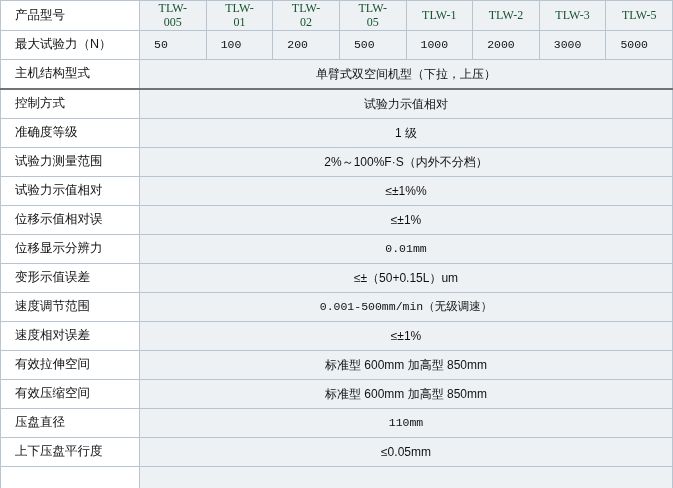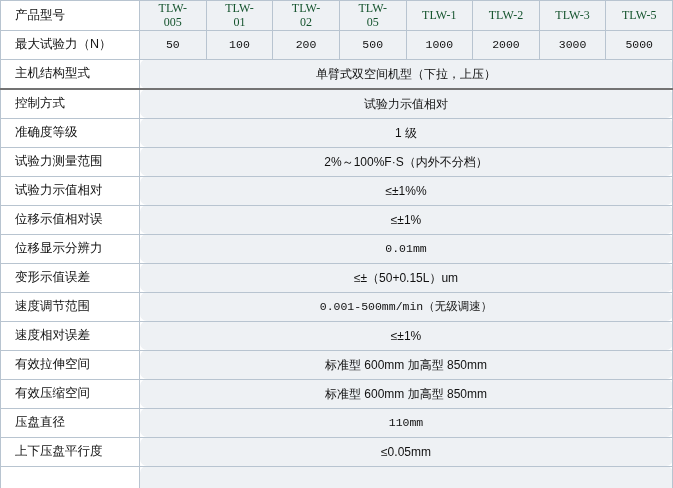--- a/index.html
+++ b/index.html
@@ -38,31 +38,29 @@
   .hdr-cell {
     background: #eef1f4;
     text-align: center;
     font-size: 12px;
     color: #14532d;
     font-family: "Liberation Serif", serif;
     margin-left: 48px;
   }
   .val-cell {
     background: #eef1f4;
-    text-align: center;
     font-size: 11.5px;
     color: #111111;
     font-family: "Liberation Mono", monospace;
   }
   .span-cell {
     background: #eef1f4;
     text-align: center;
     font-size: 12px;
     color: #111111;
-    border-radius: 7px;
   }
   .span-cell.mono {
     font-family: "Liberation Mono", monospace;
     font-size: 11.5px;
     text-align: center;
   }
   tr.thick-bottom > td {
     border-bottom: 2px solid #737373;
   }
   tr.first-row > td {

